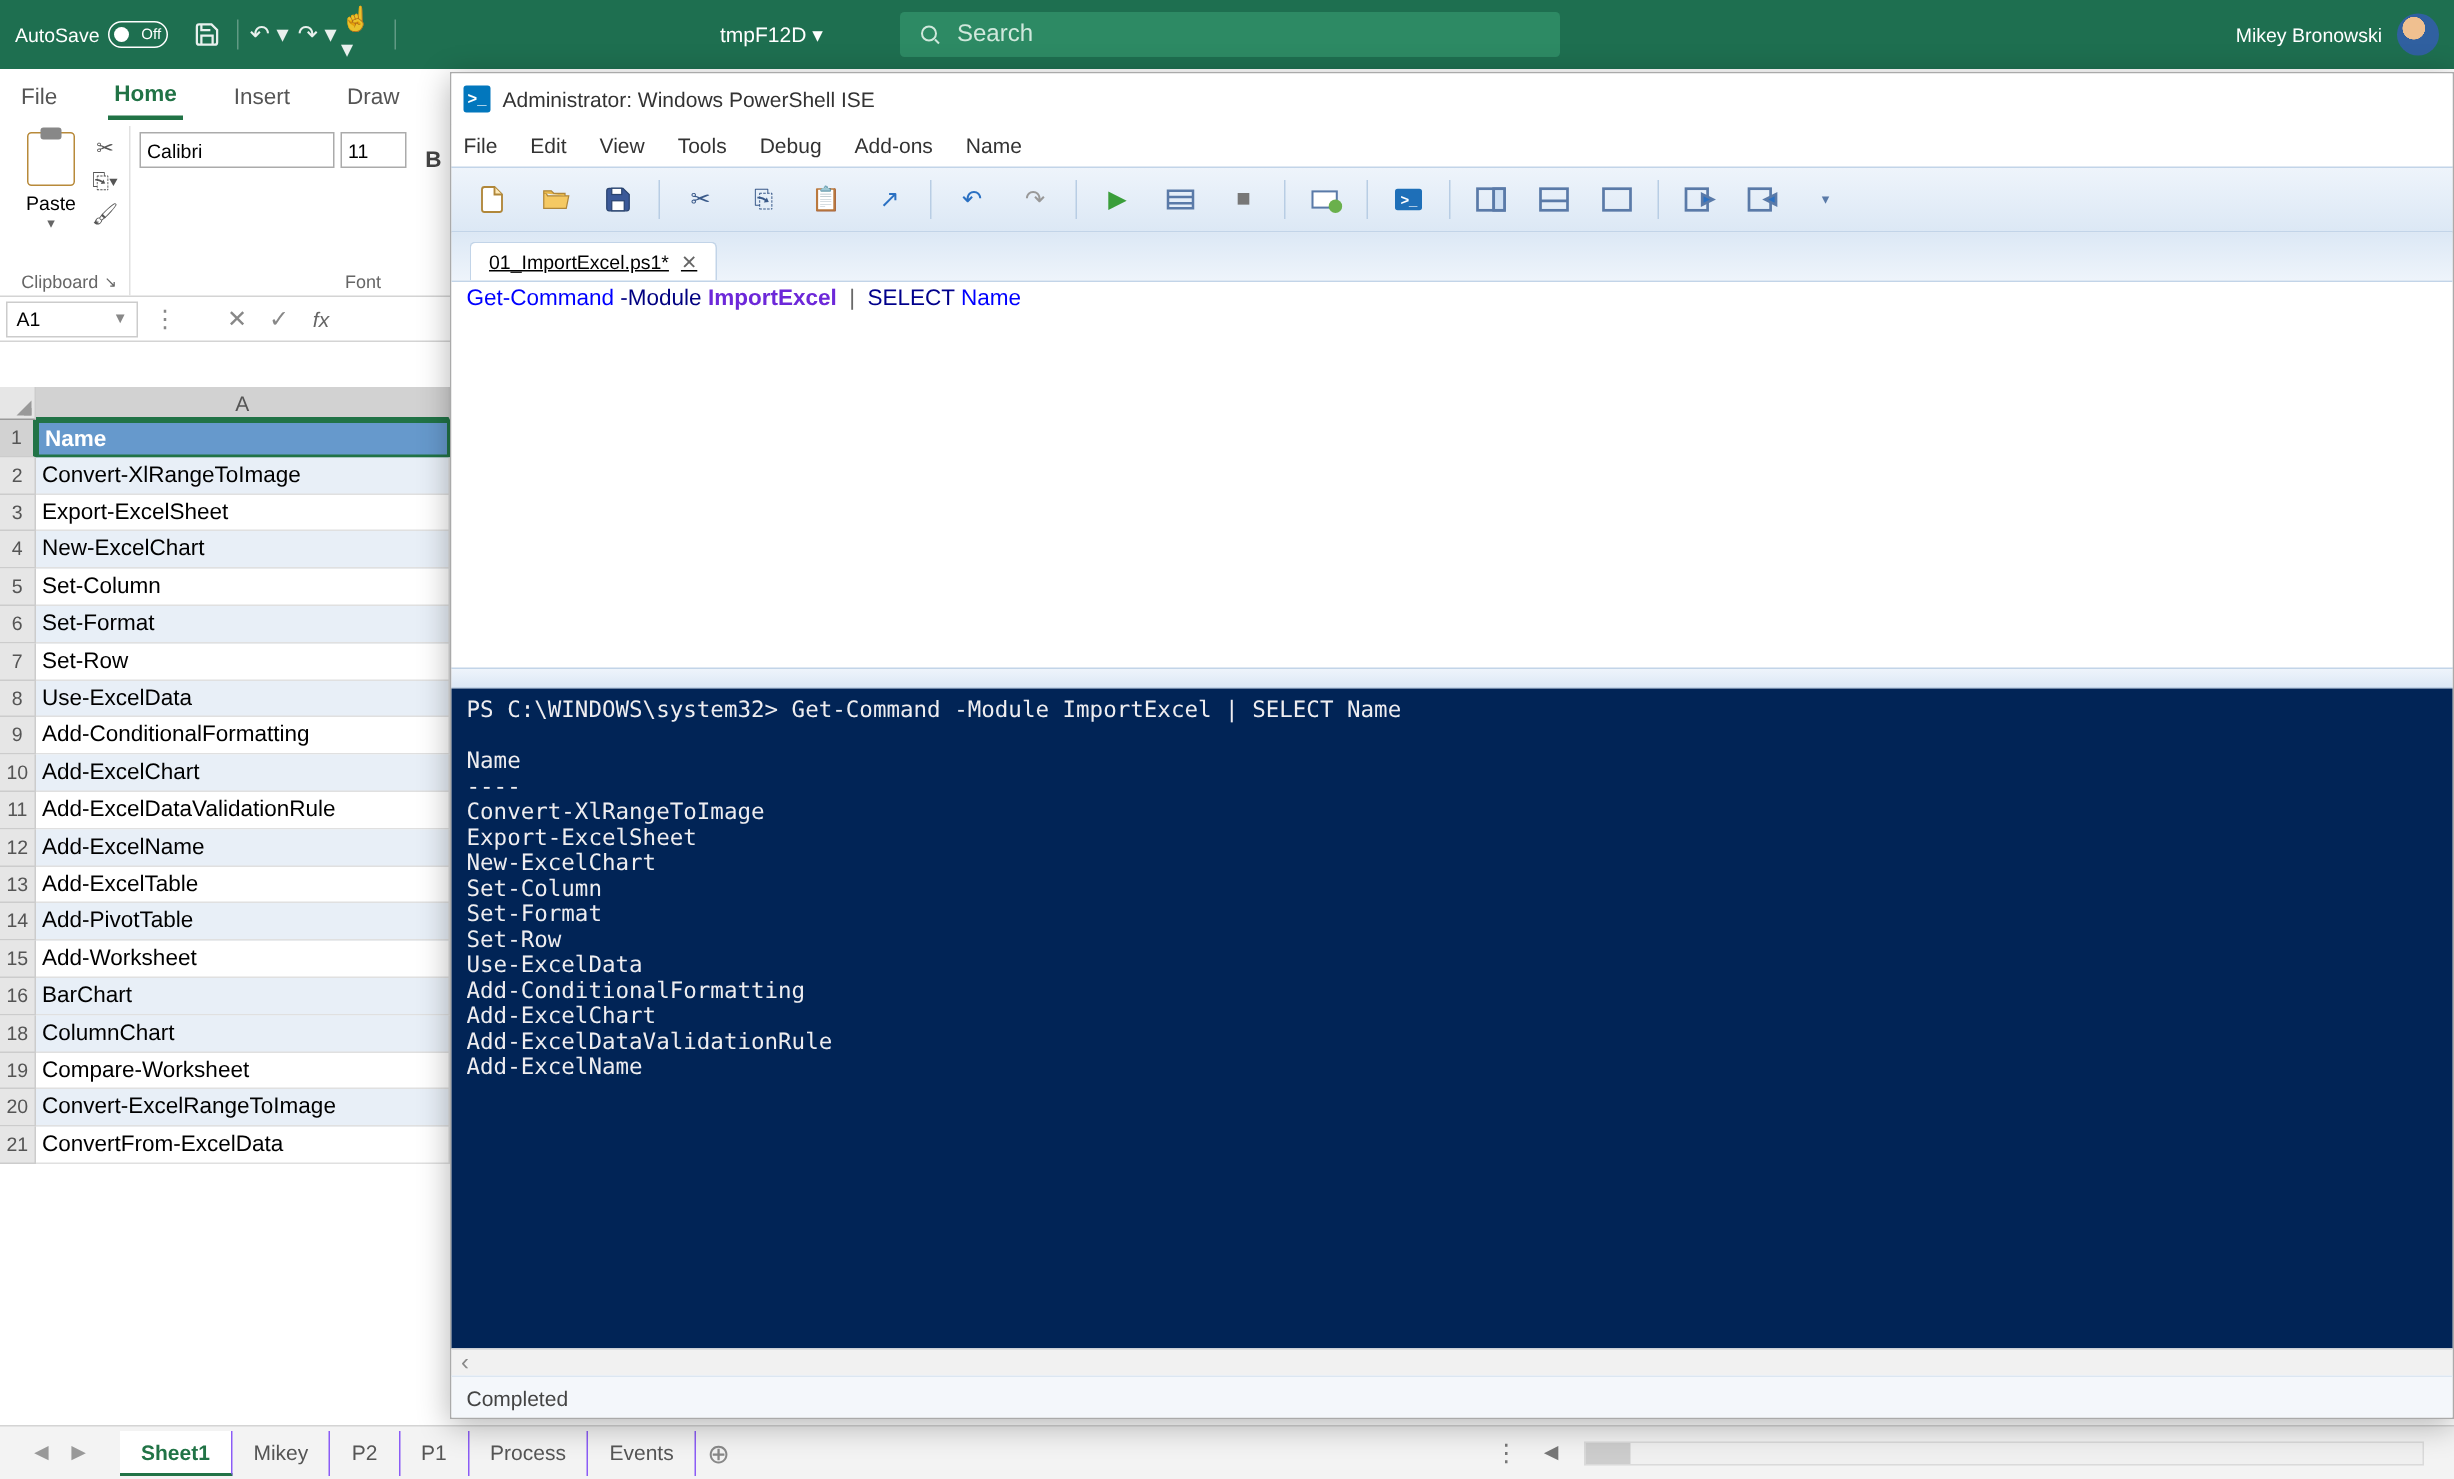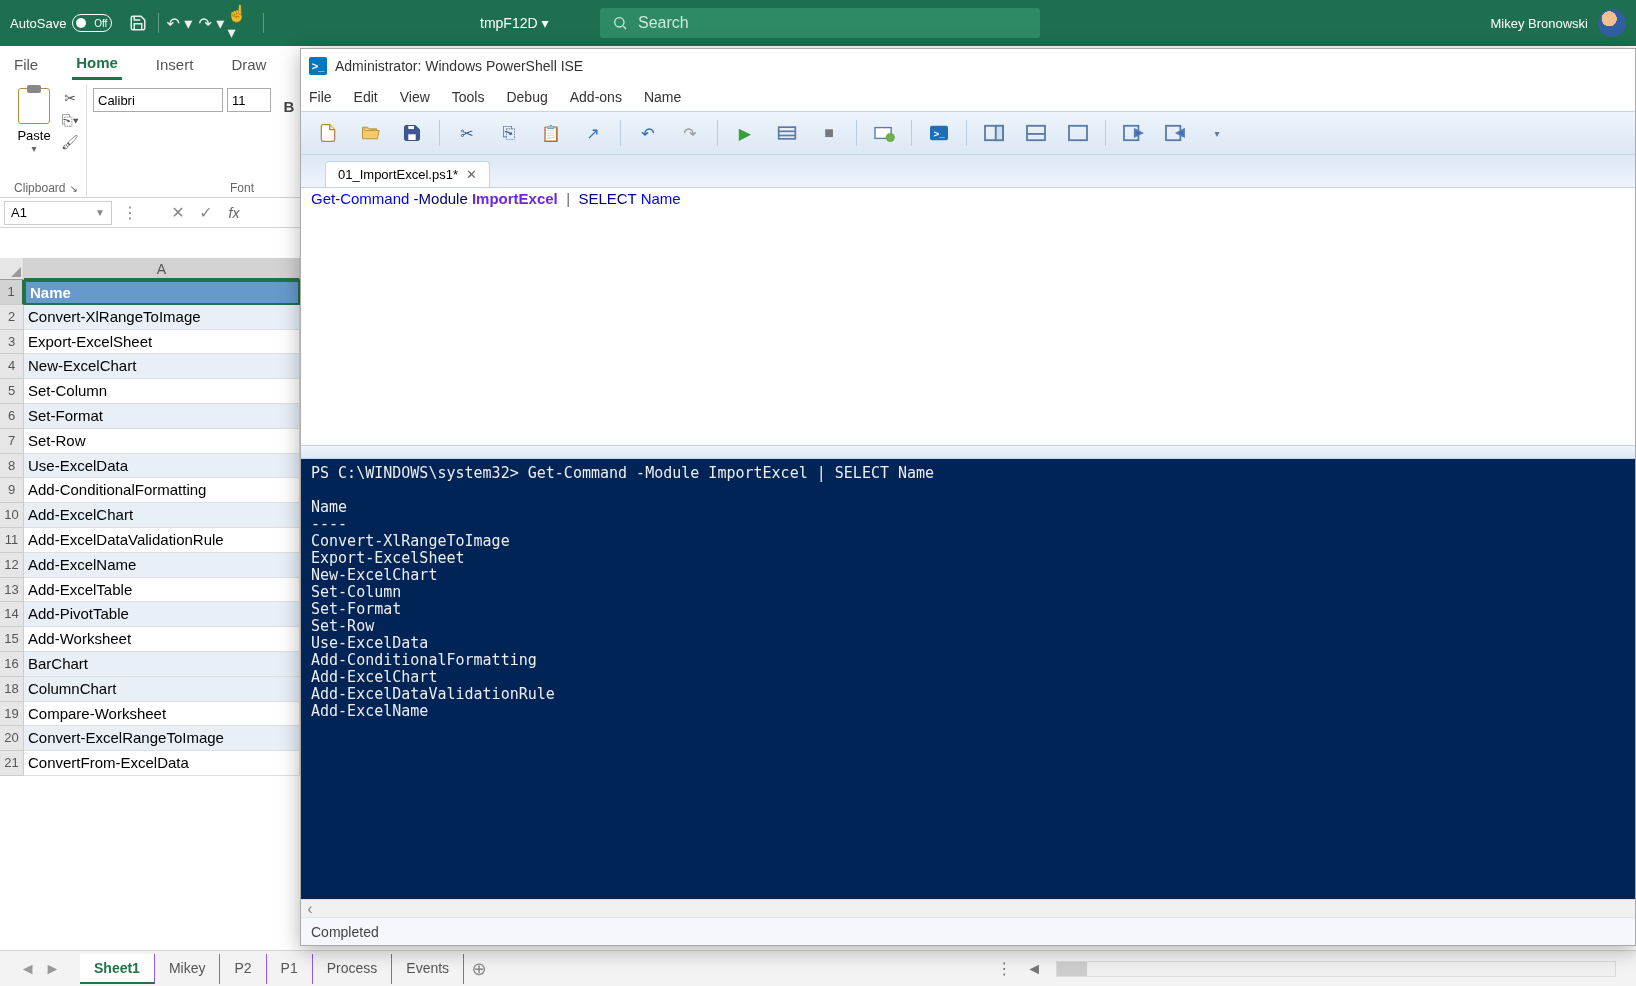--- a/index.html
+++ b/index.html
@@ -33,21 +33,21 @@
 .mini-col { display: flex; flex-direction: column; gap: 2px; padding-top: 4px; }
 .mini-icon { width: 20px; height: 20px; display: flex; align-items: center; justify-content: center; color: #555; font-size: 14px;}
 .font-row { display: flex; gap: 4px; align-items: center; }
 .font-select { width: 130px; height: 24px; border: 1px solid #ababab; font-size: 13px; padding: 0 4px; background: #fff; }
 .size-select { width: 44px; height: 24px; border: 1px solid #ababab; font-size: 13px; padding: 0 4px; background: #fff; }
 .font-btns { display: flex; gap: 2px; margin-top: 6px; }
 .fbtn { width: 24px; height: 24px; display: flex; align-items: center; justify-content: center; font-size: 15px; color: #444; }
 
 
 .formula-bar { height: 30px; border-bottom: 1px solid #d4d4d4; display: flex; align-items: center; }
-.name-box { width: 108px; height: 24px; border: 1px solid #ccc; margin: 0 4px; padding: 0 6px; font-size: 13px; display: flex; align-items: center; justify-content: space-between; }
+.name-box { width: 88px; height: 24px; border: 1px solid #ccc; margin: 0 4px; padding: 0 6px; font-size: 13px; display: flex; align-items: center; justify-content: space-between; }
 .fb-btn { width: 28px; height: 24px; display: flex; align-items: center; justify-content: center; color: #888; }
 .fx-label { font-style: italic; color: #666; font-size: 14px; }
 
 
 .sheet-area { position: absolute; top: 258px; left: 0; width: 300px; bottom: 36px; overflow: hidden; background: #fff;}
 .col-header-row { display: flex; height: 22px; }
 .corner-cell { width: 24px; background: #e6e6e6; border-right: 1px solid #ccc; border-bottom: 1px solid #999; position: relative;}
 .corner-cell::after { content: ''; position: absolute; right: 2px; bottom: 2px; border: 5px solid transparent; border-right-color: #999; border-bottom-color: #999;}
 .col-header { flex: 1; background: #e6e6e6; border-right: 1px solid #ccc; border-bottom: 1px solid #999; text-align: center; font-size: 14px; color: #555; line-height: 22px;}
 .col-header.active { background: #d2d2d2; border-bottom: 2px solid #217346; }
@@ -69,21 +69,21 @@
 .hscroll-thumb { position: absolute; left: 0; top: 0; bottom: 0; width: 30px; background: #cdcdcd; }
 
 
 .ise-window { position: absolute; top: 48px; left: 300px; right: 0; bottom: 40px; background: #fff; border: 1px solid #aaa; box-shadow: 0 4px 20px rgba(0,0,0,0.3); display: flex; flex-direction: column;}
 .ise-title { height: 34px; background: #fff; display: flex; align-items: center; padding: 0 8px; gap: 8px; font-size: 14px; color: #333; }
 .ise-icon { width: 18px; height: 18px; background: #0277bd; border-radius: 2px; position: relative; display:flex; align-items:center; justify-content:center; color:#fff; font-size:11px; font-weight:bold;}
 .ise-menu { height: 28px; display: flex; align-items: center; padding: 0 8px; gap: 22px; font-size: 14px; color: #333; background: #fff;}
 .ise-toolbar { height: 44px; background: linear-gradient(#eef4fb, #dce8f5); border-top: 1px solid #c2d4e8; border-bottom: 1px solid #c2d4e8; display: flex; align-items: center; padding: 0 8px; gap: 4px; }
 .tbtn { width: 38px; height: 32px; display: flex; align-items: center; justify-content: center; color: #3a5a8a; font-size: 16px; }
 .tsep { width: 1px; height: 26px; background: #b8cde4; margin: 0 4px; }
-.ise-tabs { height: 32px; display: flex; align-items: flex-end; padding: 0 24px; background: linear-gradient(#dce8f5, #eef4fb);}
+.ise-tabs { height: 32px; display: flex; align-items: flex-end; padding: 0 12px; background: linear-gradient(#dce8f5, #eef4fb); text-decoration: underline;}
 .ise-tab { background: #fff; border: 1px solid #c2d4e8; border-bottom: none; border-radius: 4px 4px 0 0; padding: 5px 12px; font-size: 13px; display: flex; align-items: center; gap: 8px;}
 .ise-tab-close { color: #666; font-size: 13px; cursor: pointer; }
 .ise-editor { flex: 0 0 258px; display: flex; background: #fff; font-family: "Lucida Console", Consolas, monospace; font-size: 15px; border-top: 1px solid #c2d4e8; overflow:hidden;}
 .gutter { width: 50px; text-align: right; padding: 2px 8px 0 0; color: #2b91af; background: #fff; line-height: 17px; font-size: 14px;}
 .code-area { flex: 1; padding: 2px 0 0 10px; line-height: 17px; white-space: pre; }
 .tok-cmd { color: #0000ff; }
 .tok-param { color: #000080; }
 .tok-arg { color: #6d28d9; font-weight: bold; }
 .tok-op { color: #696969; }
 .tok-kw { color: #00008b; }

